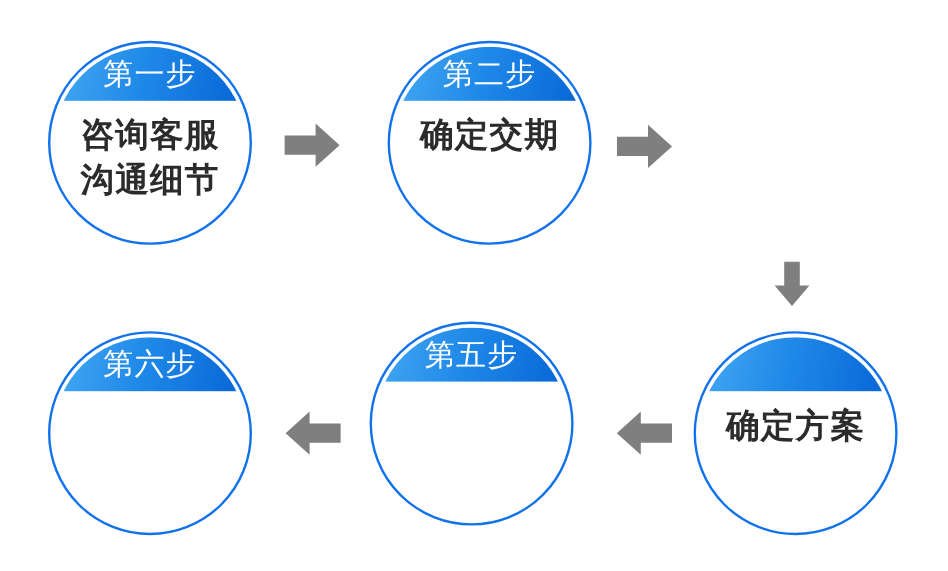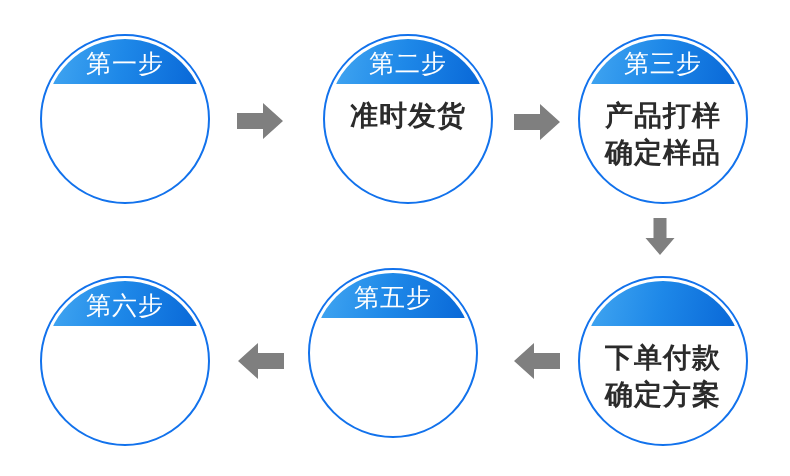--- a/index.html
+++ b/index.html
@@ -2,21 +2,21 @@
 <html style="--circle-border: #1272ec; --band-start: #45a9f2; --band-end: #0765d6; --step-label: #ffffff; --body-text: #2b2b2b; --arrow: #7f7f7f; --background: #ffffff;"><head>
 <meta charset="utf-8">
 <style>
   html, body { margin: 0; padding: 0; background: #ffffff; }
   .canvas {
     position: relative;
     width: 790px;
     height: 476px;
     background: #ffffff;
     overflow: hidden;
-    font-family: Liberation Serif, serif;
+    font-family: Liberation Mono, monospace;
   }
   .circle {
     position: absolute;
     width: 170px;
     height: 170px;
     border-radius: 50%;
     border: 2.5px solid var(--circle-border, #1272ec);
     box-sizing: border-box;
     background: #ffffff;
   }
@@ -74,49 +74,42 @@
 </head>
 <body>
 
 <div class="canvas">
 
   <div class="circle c1">
     <div class="cap-clip">
       <div class="cap"></div>
     </div>
     <div class="step-label">第一步</div>
+    <div class="step-text">
+      <div>咨询客服</div>
+      <div>沟通细节</div>
+    </div>
   </div>
 
   <div class="circle c2">
     <div class="cap-clip">
       <div class="cap"></div>
     </div>
     <div class="step-label">第二步</div>
     <div class="step-text">
-      <div>准时发货</div>
+      <div>确定交期</div>
     </div>
   </div>
 
-  <div class="circle c3">
-    <div class="cap-clip">
-      <div class="cap"></div>
-    </div>
-    <div class="step-label">第三步</div>
-    <div class="step-text">
-      <div>产品打样</div>
-      <div>确定样品</div>
-    </div>
-  </div>
 
   <div class="circle c4">
     <div class="cap-clip">
       <div class="cap"></div>
     </div>
     <div class="step-text">
-      <div>下单付款</div>
       <div>确定方案</div>
     </div>
   </div>
 
   <div class="circle c5">
     <div class="cap-clip">
       <div class="cap"></div>
     </div>
     <div class="step-label">第五步</div>
   </div>

